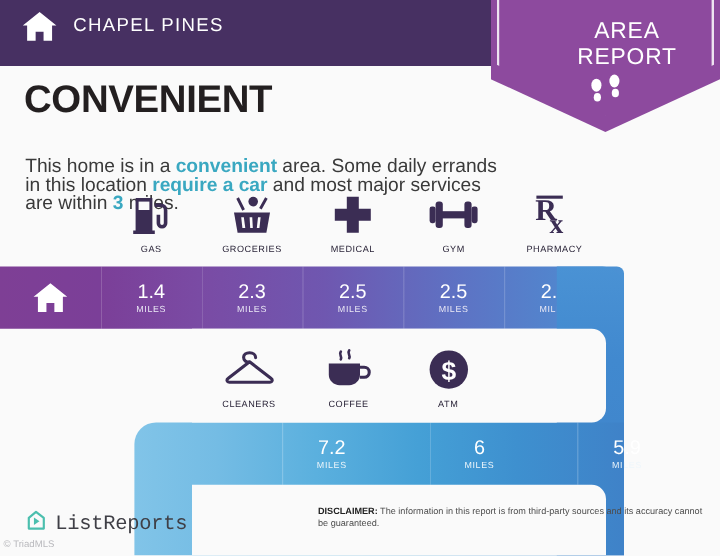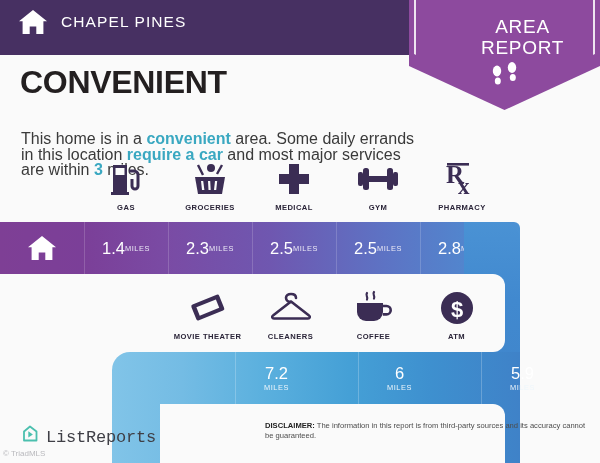--- a/index.html
+++ b/index.html
@@ -52,42 +52,42 @@
     position:absolute;left:21px;top:108px;width:400px;
     font-size:16px;line-height:15.5px;color:#3a3a3a;margin-top:23px;
   }
   .hl{color:#3aa8c1;font-weight:bold;}
 
   
   .iconrow{position:absolute;display:flex;}
   .iconcell{display:flex;flex-direction:column;align-items:center;justify-content:flex-end;}
   .iconcell .glyph{height:38px;display:flex;align-items:center;justify-content:center;}
   .iconcell .lbl{
-    margin-top:5px;font-size:7.6px;font-weight:bold;color:#2a2438;letter-spacing:.45px;
+    margin-top:5px;font-size:7.6px;font-weight:normal;color:#2a2438;letter-spacing:.45px;
     white-space:nowrap;
     text-align:center;
   }
   #iconrow1{left:84px;top:160px;}
   #iconrow1 .iconcell{width:84px;}
   #iconrow2{left:166px;top:289px;}
   #iconrow2 .iconcell{width:83px;}
 
   
   .bar1{
     position:absolute;left:0;top:222px;width:520px;height:52px;
     background:linear-gradient(90deg,#7e3f95 0%,#7b3f98 16%,#7a4ba4 32%,#6f57b0 52%,#5d73c4 74%,#4a92d4 100%);
     border-radius:0 6px 6px 0;
   }
   .bar1 .homecell{
     position:absolute;left:0;top:0;width:84px;height:52px;
     display:flex;align-items:center;justify-content:center;
   }
   .bar1 .cells{position:absolute;left:84px;top:0;height:52px;display:flex;}
   .cell{
-    width:84px;height:52px;display:flex;flex-direction:row;
+    width:84px;height:52px;display:flex;flex-direction:column;
     align-items:center;justify-content:center;
     box-shadow:inset 1px 0 0 rgba(255,255,255,.17);
   }
   .cell .num{color:#fff;font-size:16.5px;line-height:17px;font-weight:400;}
   .cell .unit{color:#eceaf6;font-size:7.4px;letter-spacing:.55px;margin-top:1px;}
 
   
   .bracket{
     position:absolute;left:112px;top:352px;width:408px;height:130px;
     background:linear-gradient(90deg,#81c4e8 0%,#74bce4 17%,#5bb0de 37%,#45a0d6 58%,#3e90cf 78%,#3f82c8 100%);
@@ -246,31 +246,20 @@
       </div>
     </div>
   </div>
 
   <div class="bracket-right"></div>
   <div class="bracket"></div>
   <div class="notch"></div>
   <div class="notch2"></div>
 
   <div class="iconrow" id="iconrow2">
-    <div class="iconcell">
-      <span class="glyph">
-        <svg width="38" height="34" viewBox="0 0 38 34">
-            <g transform="rotate(-22 19 17)">
-              <rect x="4" y="8" width="30" height="17" rx="2" fill="#3b2d54"></rect>
-              <rect x="8.5" y="12" width="21" height="9" fill="#fafafa"></rect>
-            </g>
-          </svg>
-      </span>
-      <span class="lbl">MOVIE THEATER</span>
-    </div>
     <div class="iconcell">
       <span class="glyph">
         <svg width="44" height="32" viewBox="0 0 44 32">
             <path d="M22 10c-3 0-5-1.8-5-4.2S19 2 22 2s5 1.6 5 4" fill="none" stroke="#3b2d54" stroke-width="2.6" stroke-linecap="round"></path>
             <path d="M22 9.5 4 23.5c-1.4 1-0.9 3 1 3h34c1.9 0 2.4-2 1-3z" fill="none" stroke="#3b2d54" stroke-width="2.6" stroke-linejoin="round"></path>
           </svg>
       </span>
       <span class="lbl">CLEANERS</span>
     </div>
     <div class="iconcell">

